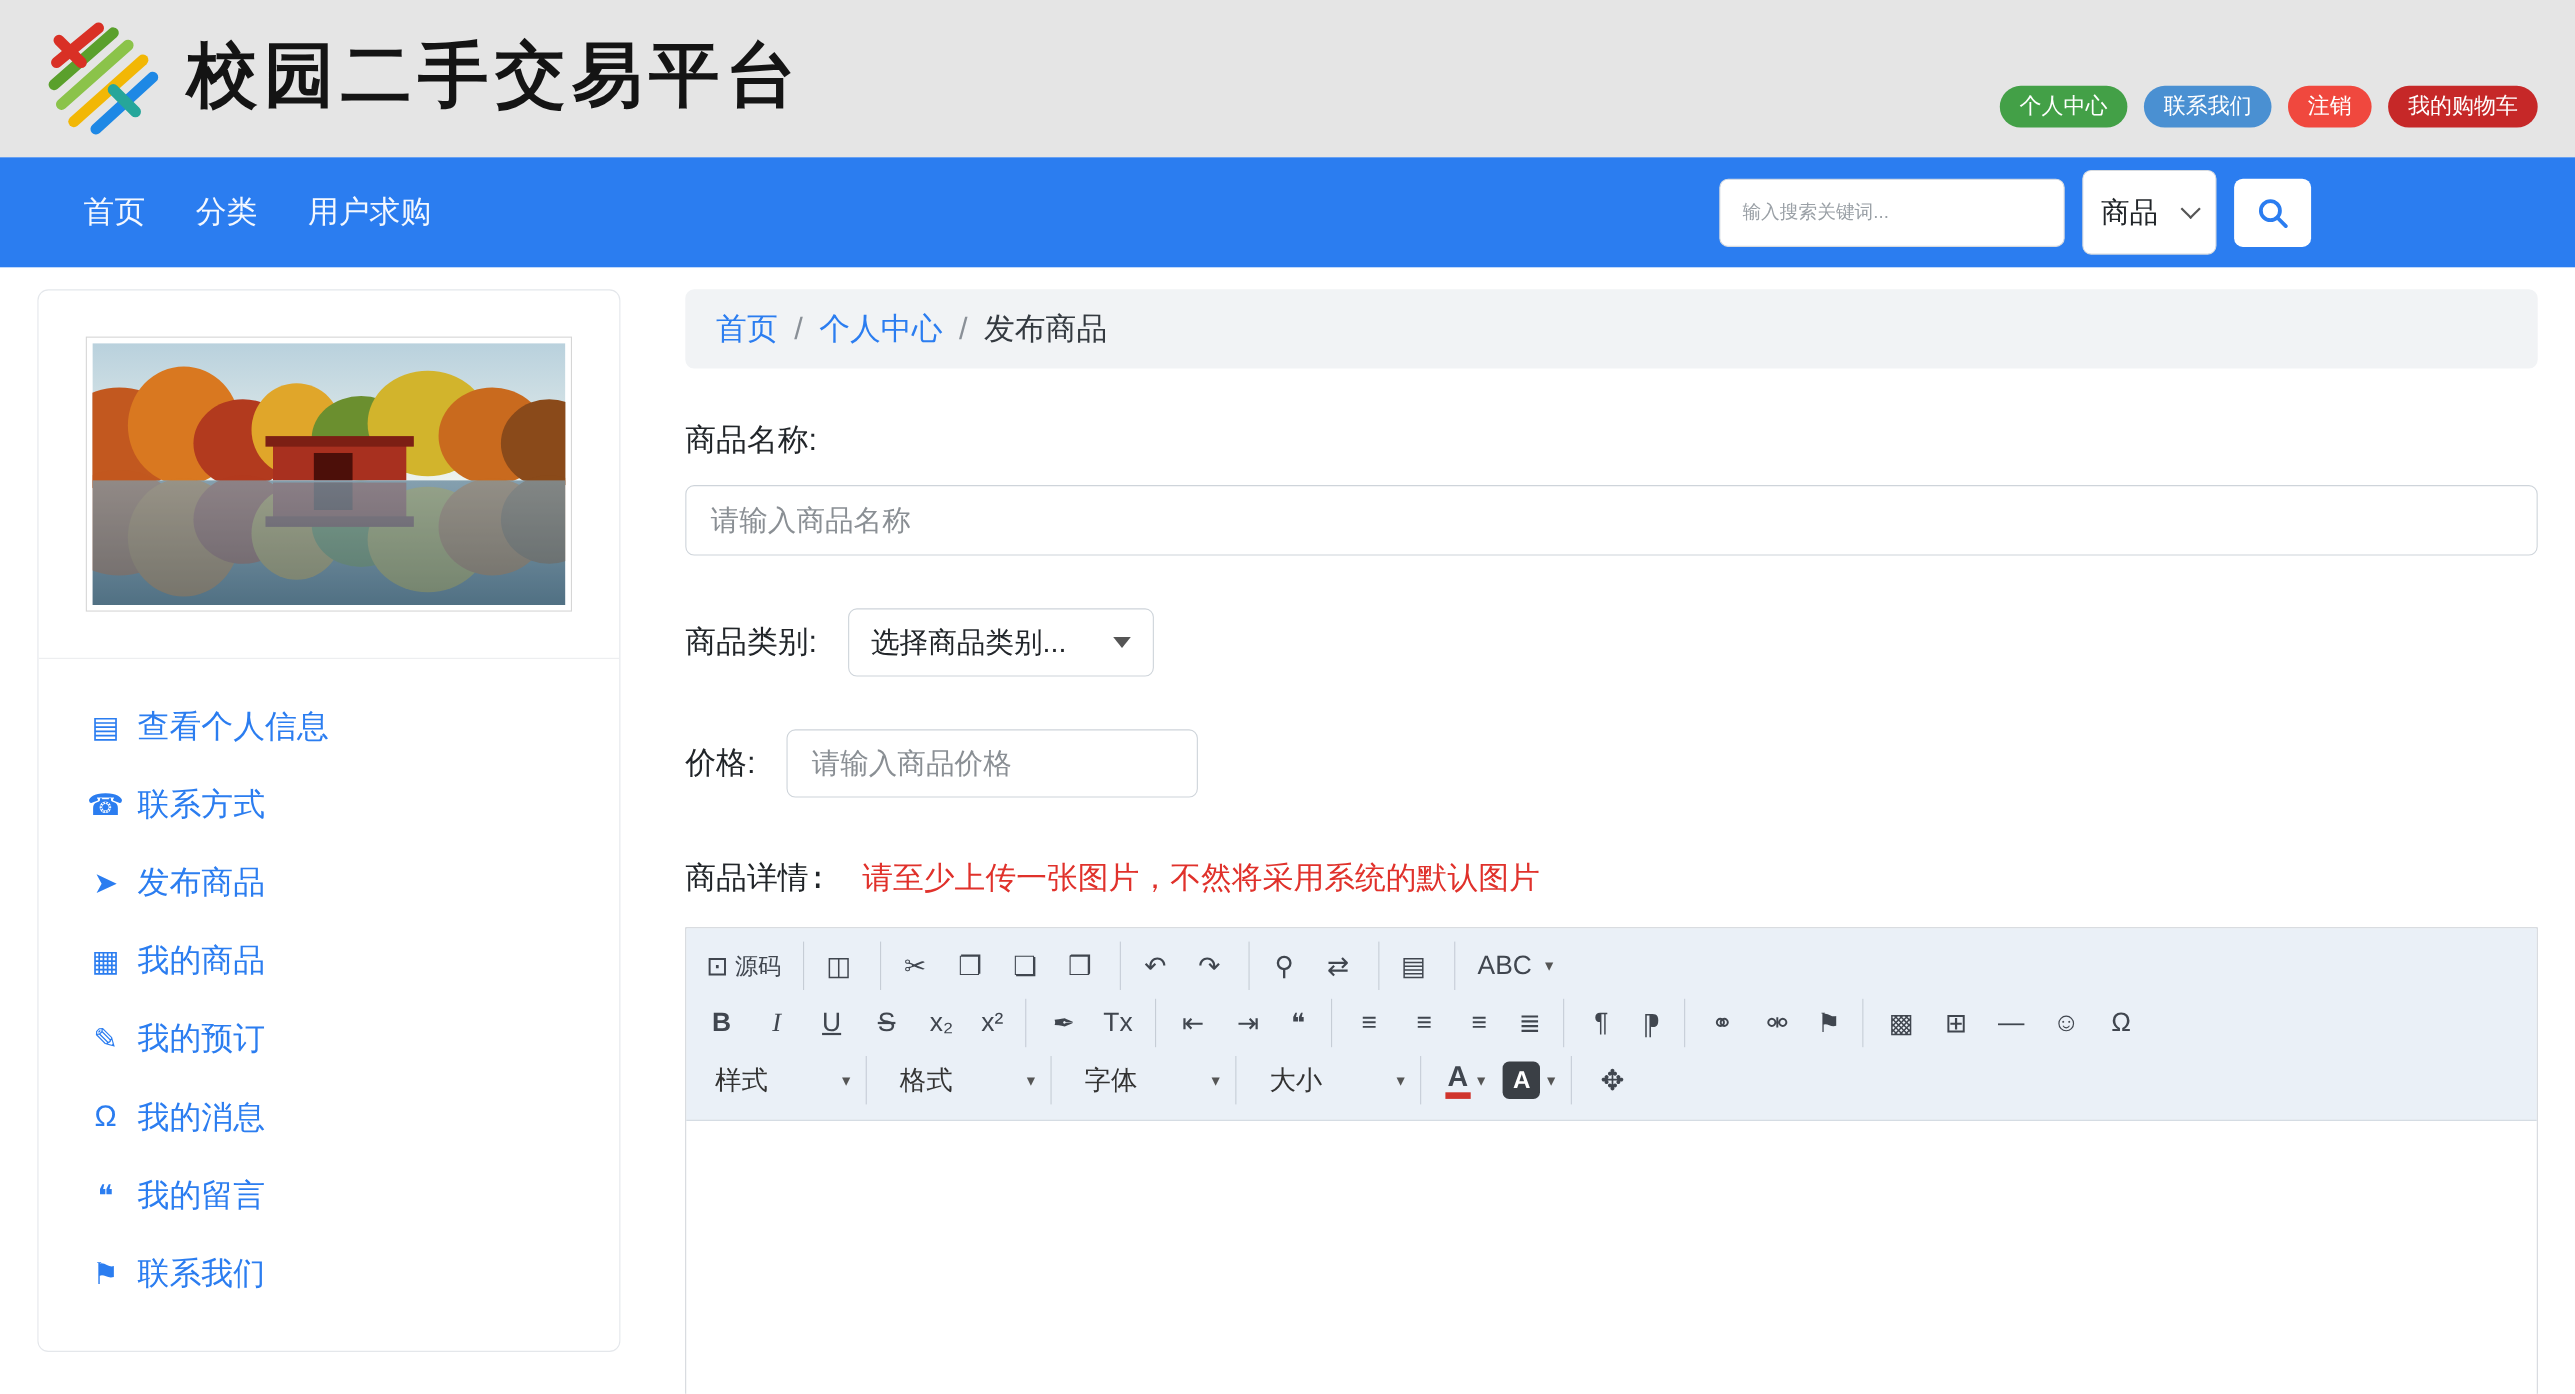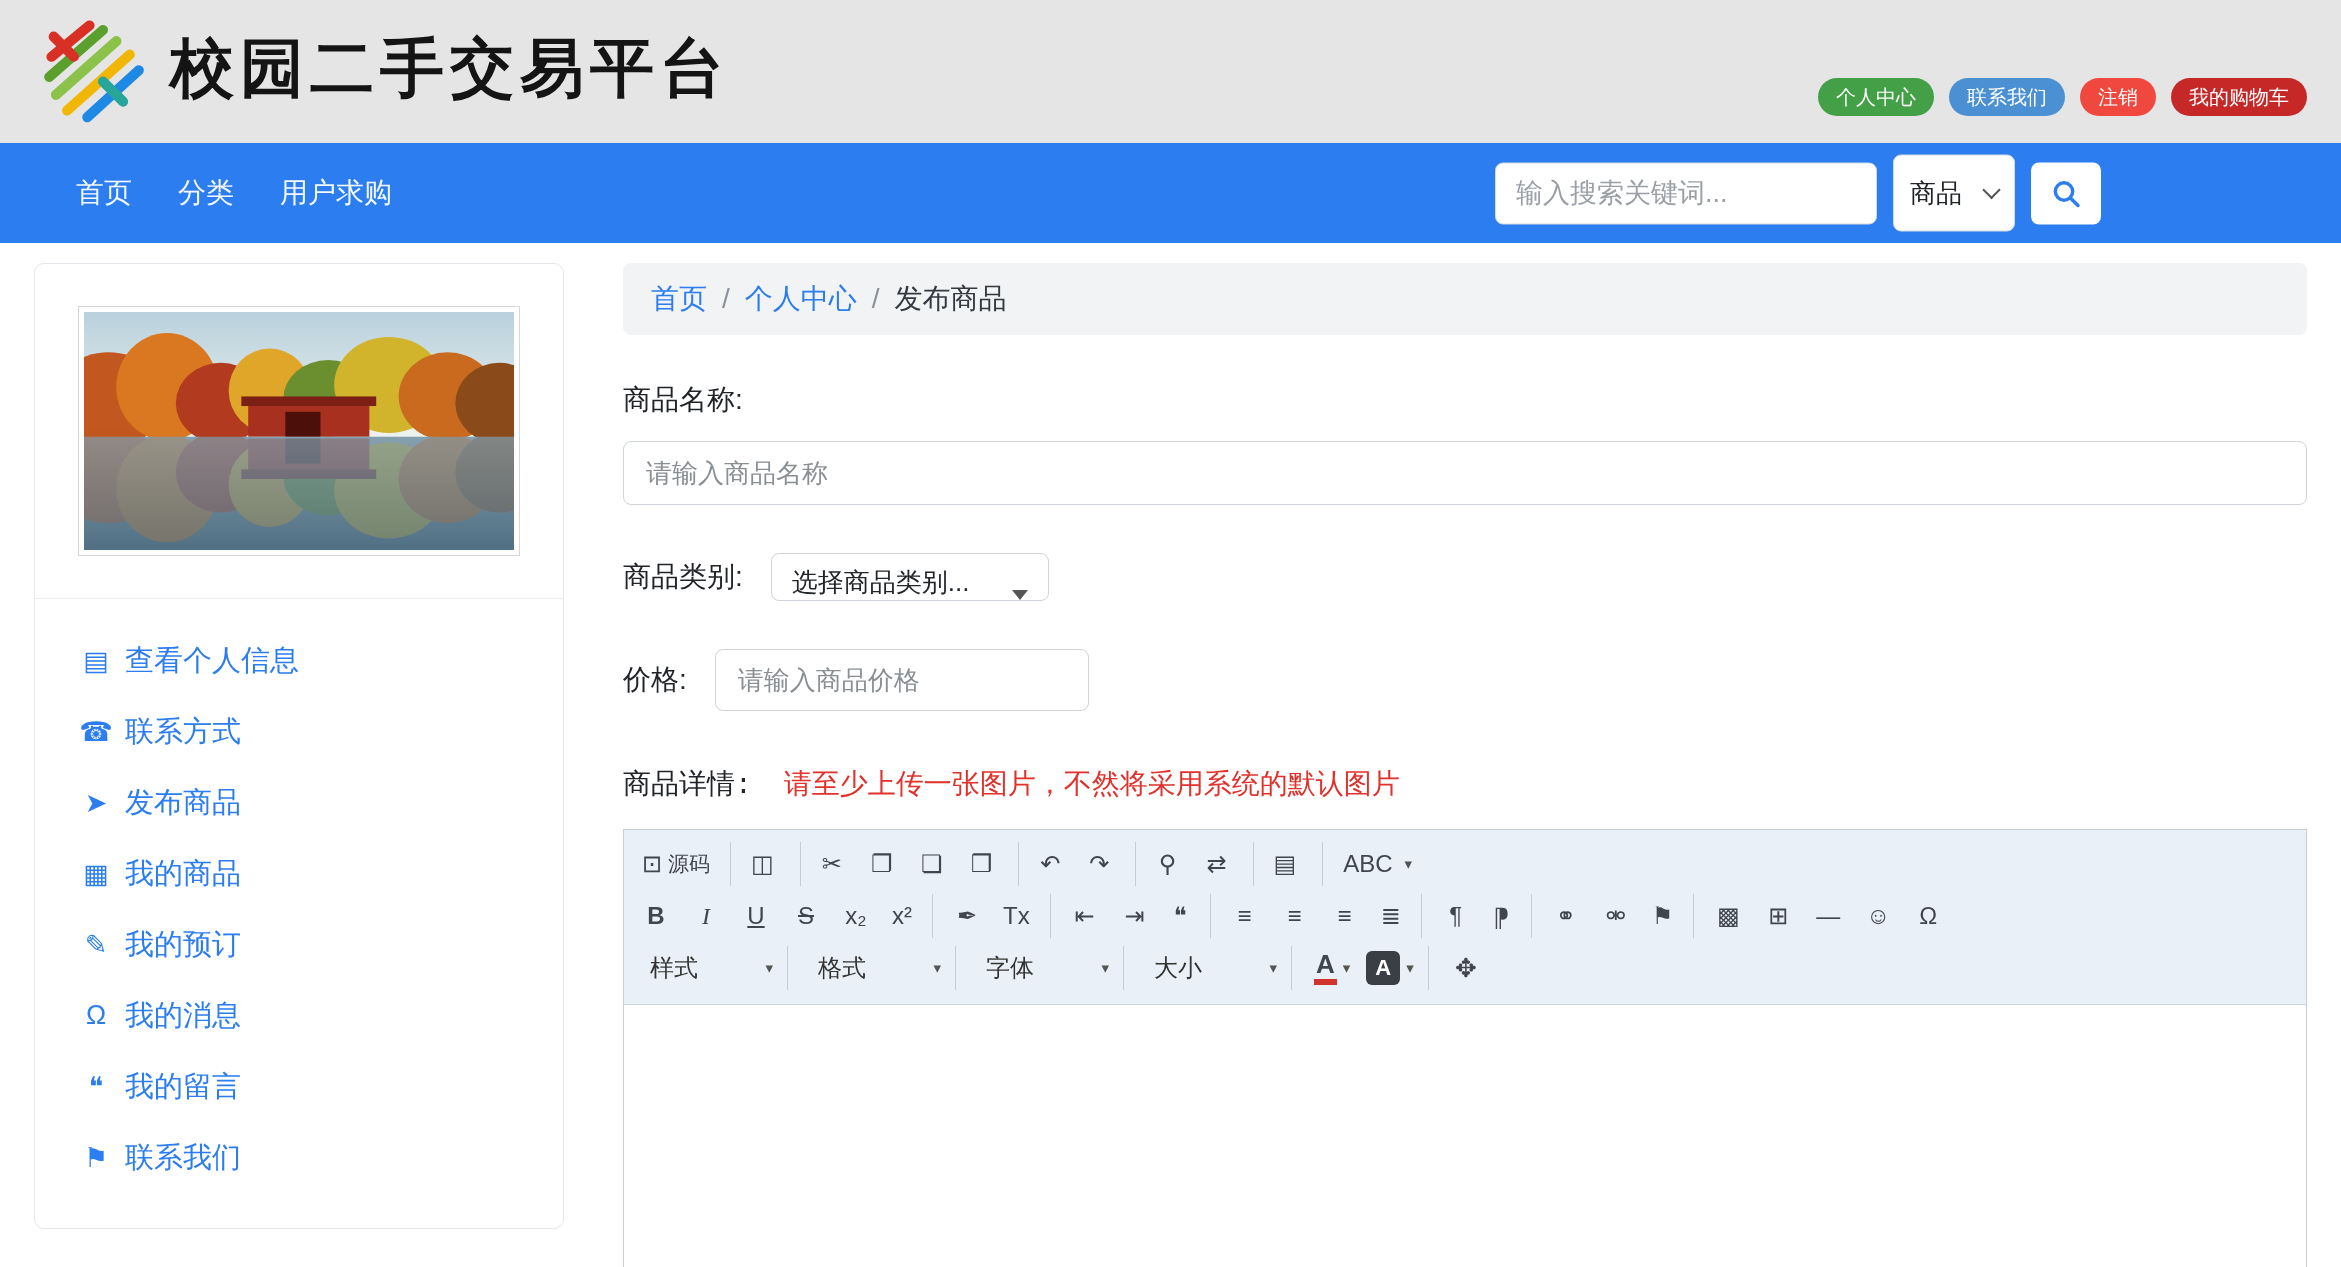--- a/index.html
+++ b/index.html
@@ -19,21 +19,21 @@
   .logo-svg{width:112px;height:112px;}
   .site-title{font-family:"DejaVu Serif",serif;font-weight:bold;font-size:64px;color:#141414;letter-spacing:6px;}
   .badges{position:absolute;right:34px;top:78px;display:flex;gap:15px;}
   .badge{color:#fff;font-size:20px;line-height:1;padding:9px 18px;border-radius:999px;display:inline-flex;align-items:center;cursor:pointer;white-space:nowrap;}
 
   
   .navbar{position:absolute;top:143px;left:0;right:0;height:100px;background:var(--navbar);}
   .nav-links{position:absolute;left:76px;top:0;height:100px;display:flex;align-items:center;gap:46px;}
   .nav-link{color:rgba(255,255,255,.95);font-size:28px;cursor:pointer;}
   .search-cluster{position:absolute;right:240px;top:50%;transform:translateY(-50%);display:flex;align-items:center;gap:16px;}
-  .search-input{width:382px;height:62px;border:1px solid #d7dbe0;border-radius:8px;padding:0 20px;font-size:27px;color:#333;outline:none;}
+  .search-input{width:314px;height:62px;border:1px solid #d7dbe0;border-radius:8px;padding:0 20px;font-size:17px;color:#333;outline:none;}
   .search-input::placeholder{color:#9aa0a6;}
   .search-select{width:122px;height:77px;background:#fff;border:1px solid #d7dbe0;border-radius:8px;display:flex;align-items:center;justify-content:space-between;padding:0 16px;font-size:26px;color:#212529;cursor:pointer;}
   .chev{width:13px;height:13px;border-right:2px solid #555;border-bottom:2px solid #555;transform:rotate(45deg);margin-top:-6px;}
   .search-btn{width:70px;height:62px;background:#fff;border:none;border-radius:8px;display:flex;align-items:center;justify-content:center;cursor:pointer;color:var(--accent);}
   .mag{width:32px;height:32px;}
 
   
   .side-card{position:absolute;left:34px;top:263px;width:530px;height:966px;background:#fff;border:1px solid #e4e7eb;border-radius:10px;overflow:hidden;}
   .side-photo{margin:42px auto 0;width:442px;height:250px;border:1px solid #d6d6d6;padding:5px;background:#fff;}
   .side-photo svg{width:100%;height:100%;display:block;}
@@ -47,21 +47,21 @@
   .breadcrumb{height:72px;background:#f1f3f5;border-radius:8px;display:flex;align-items:center;gap:15px;padding:0 28px;font-size:28px;}
   .bc-link{color:var(--link);cursor:pointer;}
   .bc-sep{color:#8a9097;}
   .bc-current{color:#343a40;}
 
   .form-label{font-size:28px;color:#212529;margin-top:46px;}
   .form-label.inline{margin-top:0;white-space:nowrap;}
   .text-input{width:100%;height:64px;border:1px solid #ced4da;border-radius:8px;padding:0 22px;font-size:26px;color:#333;margin-top:22px;outline:none;}
   .text-input::placeholder{color:#8a8f94;}
   .row-inline{display:flex;align-items:center;gap:28px;margin-top:48px;}
-  .select{min-width:278px;height:48px;border:1px solid #ced4da;border-radius:8px;display:flex;align-items:flex-end;justify-content:space-between;padding:0 20px;font-size:26px;color:#212529;background:#fff;cursor:pointer;gap:20px;}
+  .select{min-width:278px;height:62px;border:1px solid #ced4da;border-radius:8px;display:flex;align-items:center;justify-content:space-between;padding:0 20px;font-size:26px;color:#212529;background:#fff;cursor:pointer;gap:20px;}
   .sel-caret{width:0;height:0;border-left:8px solid transparent;border-right:8px solid transparent;border-top:10px solid #555;}
   .price-input{width:374px;height:62px;border:1px solid #ced4da;border-radius:8px;padding:0 22px;font-size:26px;color:#1d4ed8;outline:none;}
   .price-input::placeholder{color:#8a8f94;}
   .detail-row{display:flex;align-items:center;gap:32px;margin-top:54px;font-family:Liberation Mono, monospace;}
   .warning{color:var(--warning);font-size:28px;}
 
   
   .editor{margin-top:26px;border:1px solid #c9ced4;background:#fff;height:690px;}
   .toolbar{background:#eaf0f7;padding:8px 12px 10px;border-bottom:1px solid #cfd6dd;}
   .trow{display:flex;align-items:center;gap:4px;min-height:52px;flex-wrap:nowrap;}

